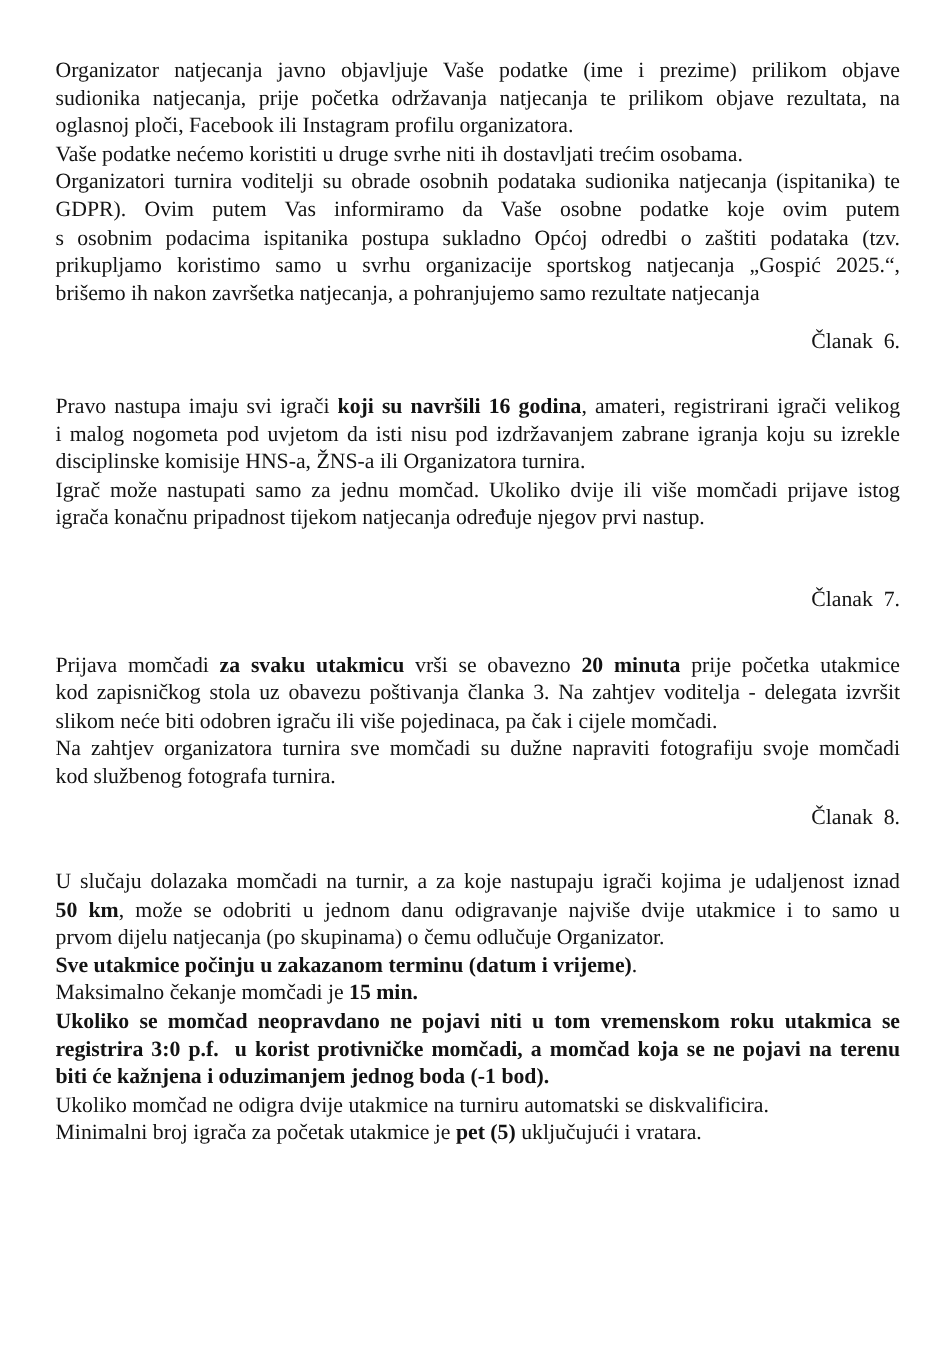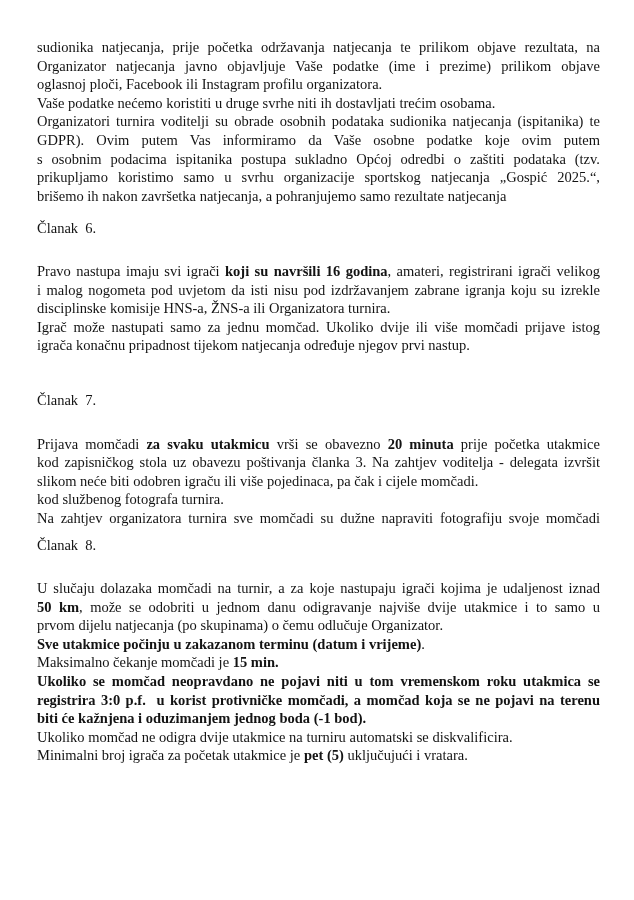--- a/index.html
+++ b/index.html
@@ -24,36 +24,36 @@
   .line {
     white-space: pre-wrap;
     min-height: 18.6px;
   }
   .line.j {
     text-align: justify;
     text-align-last: justify;
   }
   .seg-b { font-weight: bold; }
   .heading {
-    text-align: left;
+    text-align: right;
     white-space: pre-wrap;
   }
   
   [data-name="heading-clanak-6"] { margin: 14px 0 24px 0; }
   [data-name="heading-clanak-7"] { margin: 36px 0 25px 0; }
   [data-name="heading-clanak-8"] { margin: 9px 0 24px 0; }
 </style>
 </head>
 <body>
 
 <div class="page" data-name="document-page">
   <div data-name="document-body">
       <div data-name="paragraph-data-privacy" class="para">
+        <div class="line j" data-name="text-line"><span class="" data-name="text-segment">Organizator natjecanja javno objavljuje Vaše podatke (ime i prezime) prilikom objave</span></div>
         <div class="line j" data-name="text-line"><span class="" data-name="text-segment">sudionika natjecanja, prije početka održavanja natjecanja te prilikom objave rezultata, na</span></div>
-        <div class="line j" data-name="text-line"><span class="" data-name="text-segment">Organizator natjecanja javno objavljuje Vaše podatke (ime i prezime) prilikom objave</span></div>
         <div class="line" data-name="text-line"><span class="" data-name="text-segment">oglasnoj ploči, Facebook ili Instagram profilu organizatora.</span></div>
         <div class="line" data-name="text-line"><span class="" data-name="text-segment">Vaše podatke nećemo koristiti u druge svrhe niti ih dostavljati trećim osobama.</span></div>
         <div class="line j" data-name="text-line"><span class="" data-name="text-segment">Organizatori turnira voditelji su obrade osobnih podataka sudionika natjecanja (ispitanika) te</span></div>
         <div class="line j" data-name="text-line"><span class="" data-name="text-segment">GDPR). Ovim putem Vas informiramo da Vaše osobne podatke koje ovim putem</span></div>
         <div class="line j" data-name="text-line"><span class="" data-name="text-segment">s osobnim podacima ispitanika postupa sukladno Općoj odredbi o zaštiti podataka (tzv.</span></div>
         <div class="line j" data-name="text-line"><span class="" data-name="text-segment">prikupljamo koristimo samo u svrhu organizacije sportskog natjecanja „Gospić 2025.“,</span></div>
         <div class="line" data-name="text-line"><span class="" data-name="text-segment">brišemo ih nakon završetka natjecanja, a pohranjujemo samo rezultate natjecanja</span></div>
       </div>
       <div data-name="heading-clanak-6" class="heading">Članak  6.</div>
       <div data-name="paragraph-clanak-6" class="para">
@@ -61,22 +61,22 @@
         <div class="line j" data-name="text-line"><span class="" data-name="text-segment">i malog nogometa pod uvjetom da isti nisu pod izdržavanjem zabrane igranja koju su izrekle</span></div>
         <div class="line" data-name="text-line"><span class="" data-name="text-segment">disciplinske komisije HNS-a, ŽNS-a ili Organizatora turnira.</span></div>
         <div class="line j" data-name="text-line"><span class="" data-name="text-segment">Igrač može nastupati samo za jednu momčad. Ukoliko dvije ili više momčadi prijave istog</span></div>
         <div class="line" data-name="text-line"><span class="" data-name="text-segment">igrača konačnu pripadnost tijekom natjecanja određuje njegov prvi nastup.</span></div>
       </div>
       <div data-name="heading-clanak-7" class="heading">Članak  7.</div>
       <div data-name="paragraph-clanak-7" class="para">
         <div class="line j" data-name="text-line"><span class="" data-name="text-segment">Prijava momčadi </span><span class="seg-b" data-name="bold-text-segment">za svaku utakmicu</span><span class="" data-name="text-segment"> vrši se obavezno </span><span class="seg-b" data-name="bold-text-segment">20 minuta</span><span class="" data-name="text-segment"> prije početka utakmice</span></div>
         <div class="line j" data-name="text-line"><span class="" data-name="text-segment">kod zapisničkog stola uz obavezu poštivanja članka 3. Na zahtjev voditelja - delegata izvršit</span></div>
         <div class="line" data-name="text-line"><span class="" data-name="text-segment">slikom neće biti odobren igraču ili više pojedinaca, pa čak i cijele momčadi.</span></div>
+        <div class="line j" data-name="text-line"><span class="" data-name="text-segment">Na zahtjev organizatora turnira sve momčadi su dužne napraviti fotografiju svoje momčadi</span></div>
         <div class="line" data-name="text-line"><span class="" data-name="text-segment">kod službenog fotografa turnira.</span></div>
-        <div class="line j" data-name="text-line"><span class="" data-name="text-segment">Na zahtjev organizatora turnira sve momčadi su dužne napraviti fotografiju svoje momčadi</span></div>
       </div>
       <div data-name="heading-clanak-8" class="heading">Članak  8.</div>
       <div data-name="paragraph-clanak-8" class="para">
         <div class="line j" data-name="text-line"><span class="" data-name="text-segment">U slučaju dolazaka momčadi na turnir, a za koje nastupaju igrači kojima je udaljenost iznad</span></div>
         <div class="line j" data-name="text-line"><span class="seg-b" data-name="bold-text-segment">50 km</span><span class="" data-name="text-segment">, može se odobriti u jednom danu odigravanje najviše dvije utakmice i to samo u</span></div>
         <div class="line" data-name="text-line"><span class="" data-name="text-segment">prvom dijelu natjecanja (po skupinama) o čemu odlučuje Organizator.</span></div>
         <div class="line" data-name="text-line"><span class="seg-b" data-name="bold-text-segment">Sve utakmice počinju u zakazanom terminu (datum i vrijeme)</span><span class="" data-name="text-segment">.</span></div>
         <div class="line" data-name="text-line"><span class="" data-name="text-segment">Maksimalno čekanje momčadi je </span><span class="seg-b" data-name="bold-text-segment">15 min.</span></div>
         <div class="line j" data-name="text-line"><span class="seg-b" data-name="bold-text-segment">Ukoliko se momčad neopravdano ne pojavi niti u tom vremenskom roku utakmica se</span></div>
         <div class="line j" data-name="text-line"><span class="seg-b" data-name="bold-text-segment">registrira 3:0 p.f.  u korist protivničke momčadi, a momčad koja se ne pojavi na terenu</span></div>

